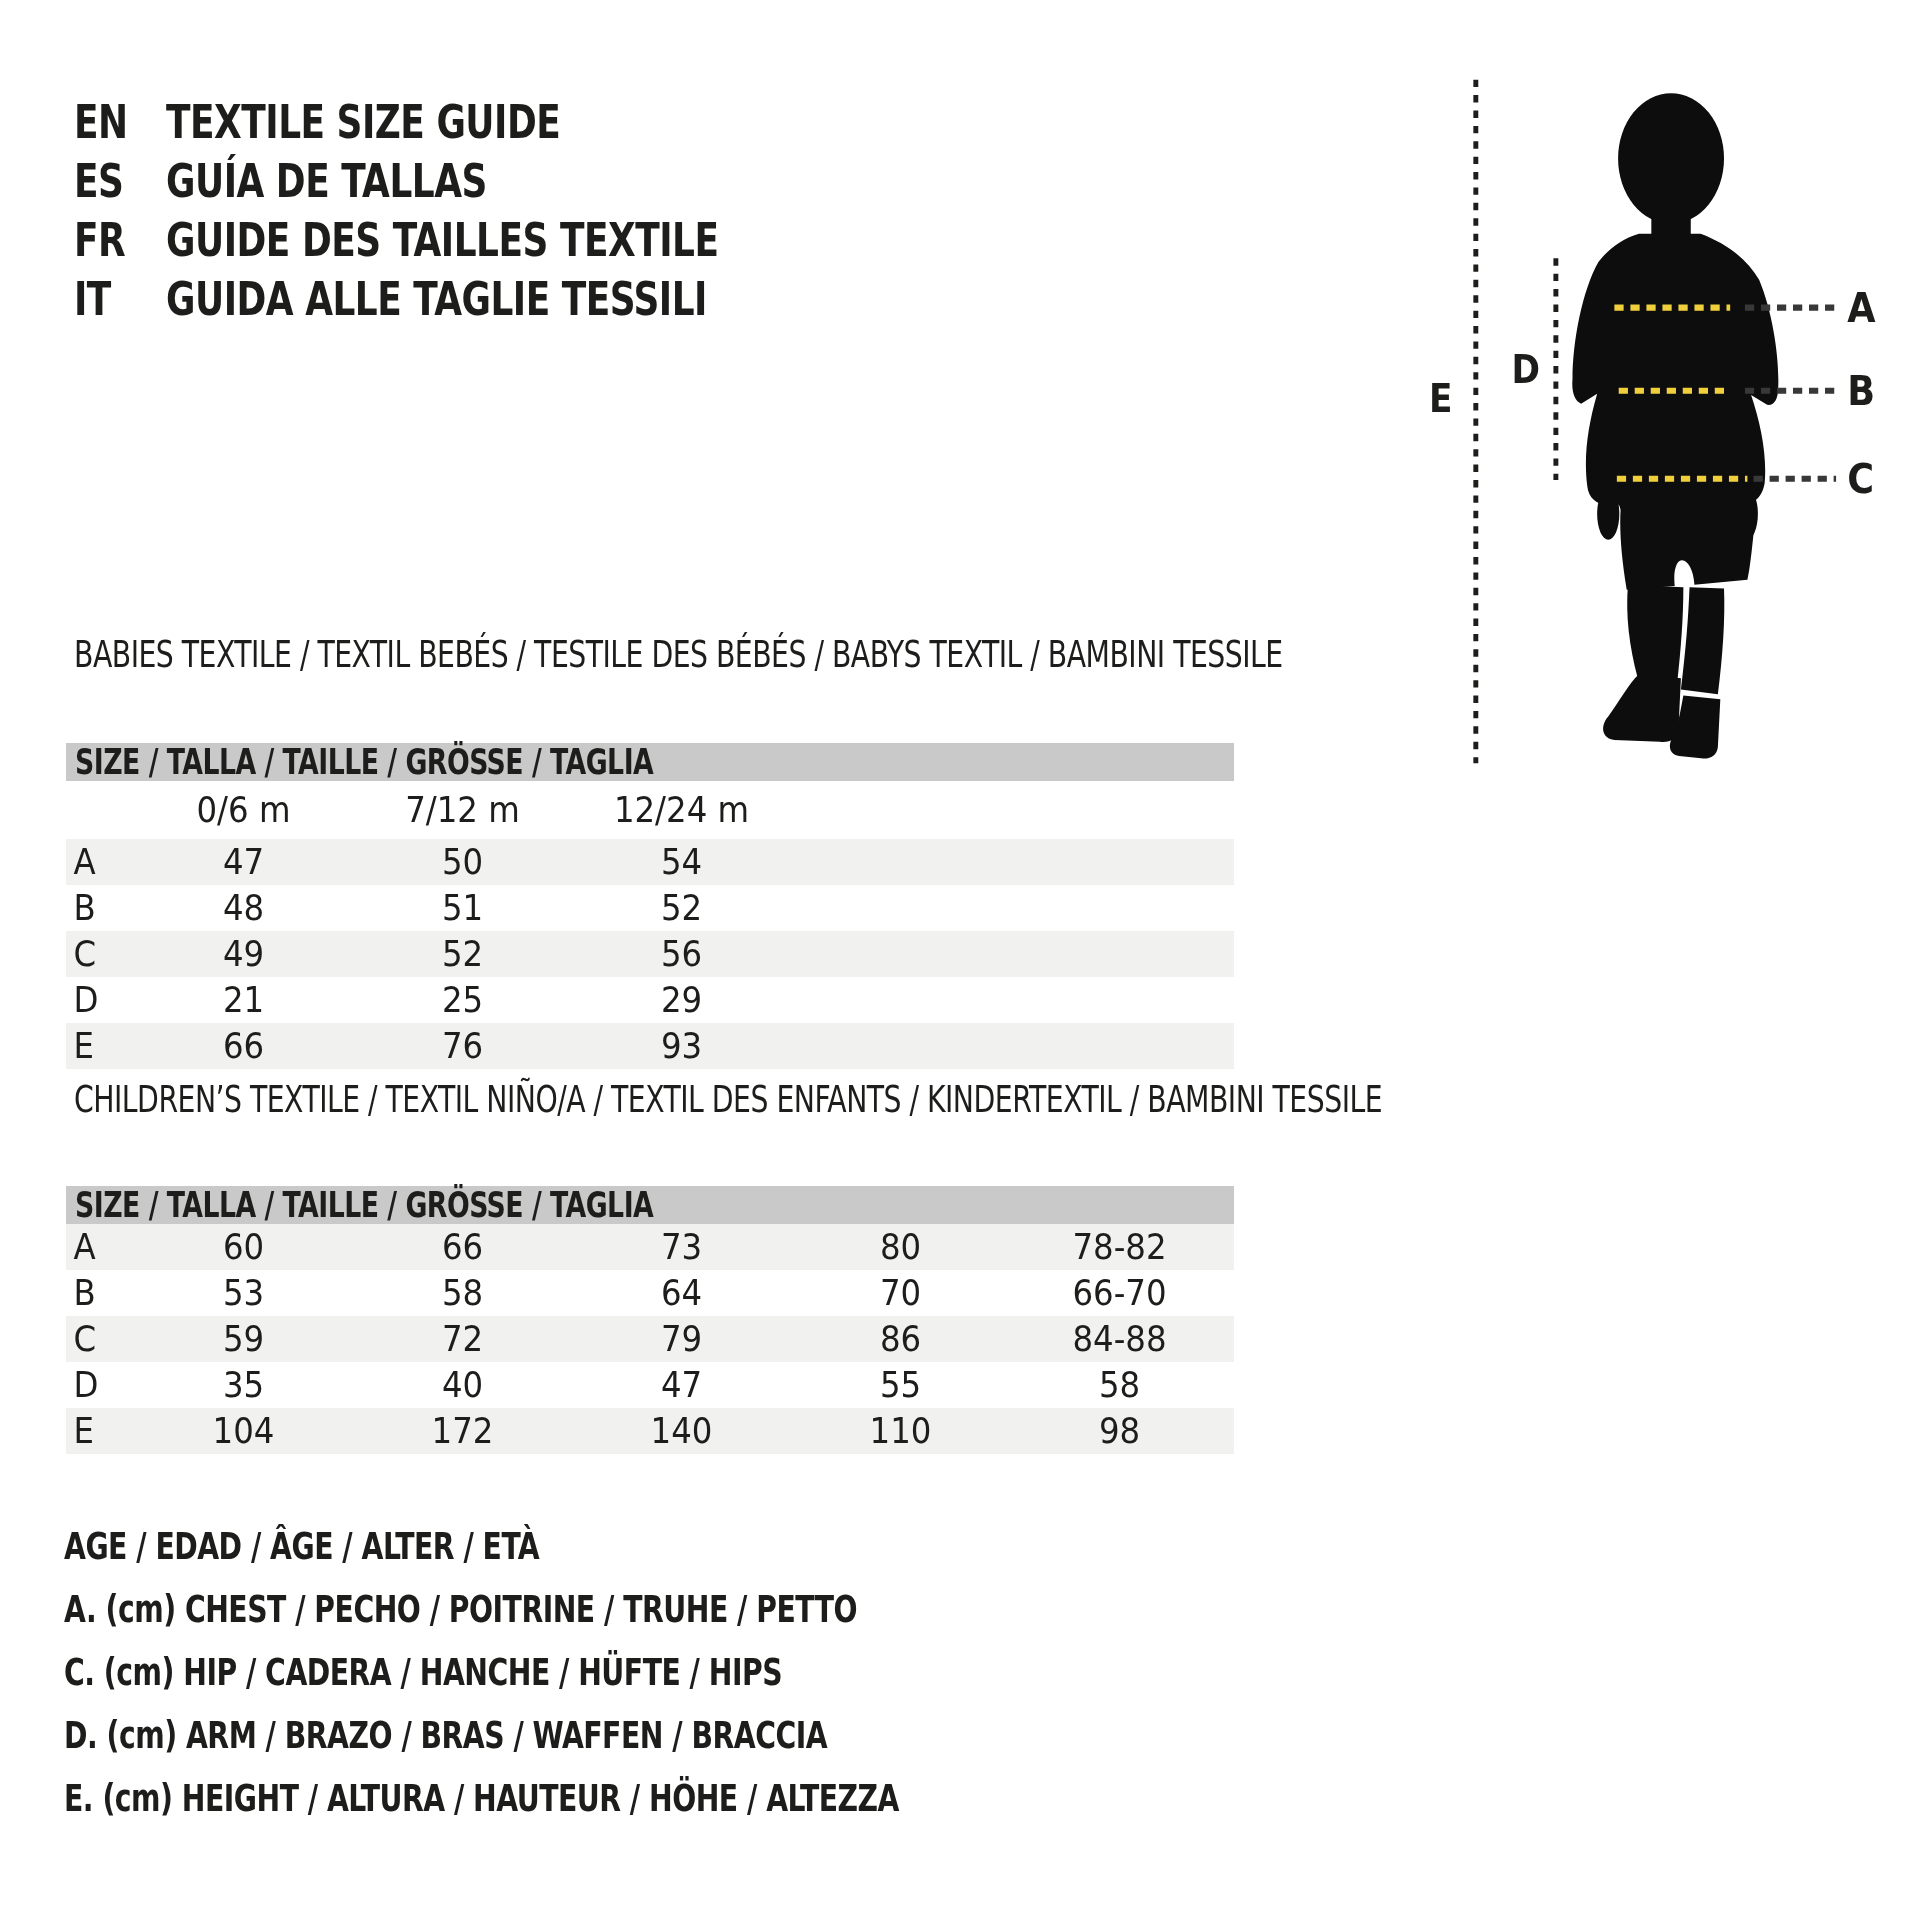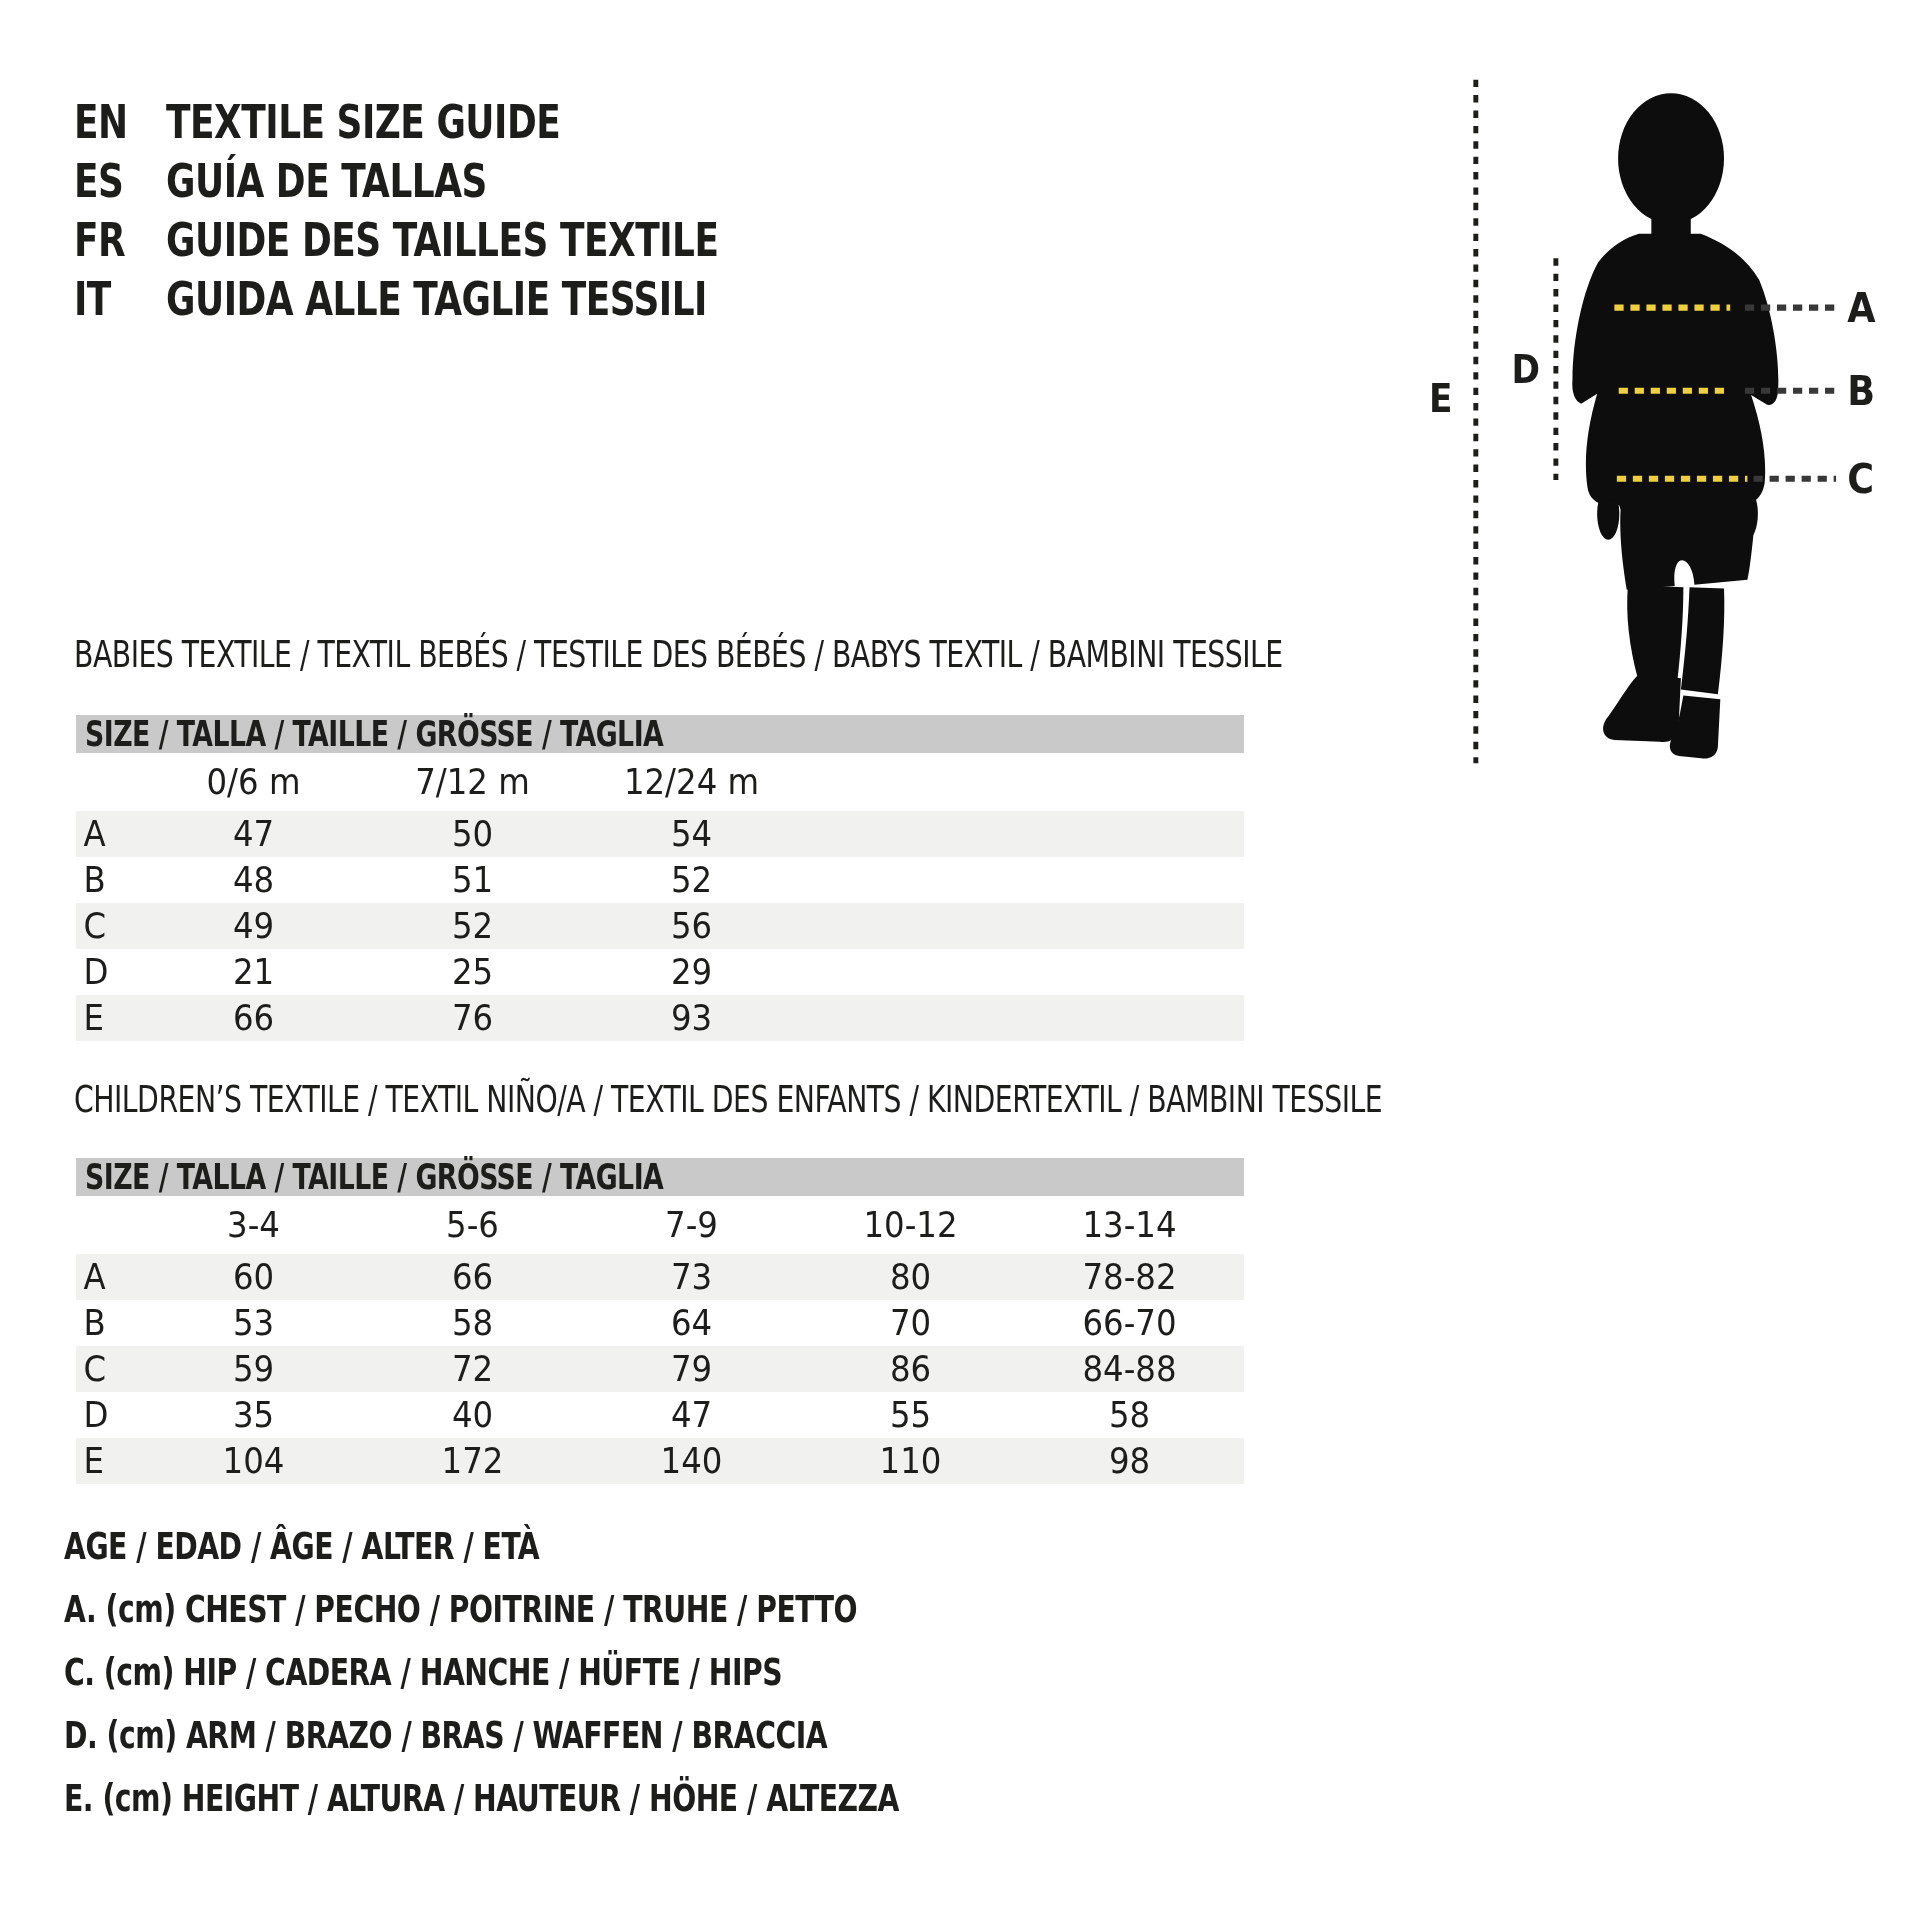--- a/index.html
+++ b/index.html
@@ -18,21 +18,21 @@
   .hrow .lang{width:92px;flex:0 0 92px;}
   .hrow .htitle{white-space:nowrap;}
 
   
   .section-heading{position:absolute;left:74px;height:39px;line-height:39px;
     font-size:37px;font-weight:400;letter-spacing:-0.6px;white-space:nowrap;}
   #babies-heading{top:635px;}
   #children-heading{top:1080px;}
 
   
-  .size-table{position:absolute;left:76px;width:1168px;}
+  .size-table{position:absolute;left:66px;width:1168px;margin-top:28px;}
   #babies-table{top:715px;}
   #children-table{top:1158px;}
   .band{height:38px;background:#c9c9c9;display:flex;align-items:center;
     padding-left:8.6px;font-size:35px;font-weight:700;letter-spacing:-0.6px;}
   .trow{display:grid;align-items:center;}
   .babies-grid{grid-template-columns:68px 219px 219px 219px 1fr;}
   .children-grid{grid-template-columns:68px 219px 219px 219px 219px 219px 1fr;}
   .trow.thead{height:58px;}
   .trow.drow{height:46px;}
   .trow .cell{font-size:36px;font-weight:400;text-align:center;line-height:1;}
@@ -196,29 +196,20 @@
 </div>
 
 <div class="section-heading" id="children-heading">
   <span class="cond">CHILDREN’S TEXTILE / TEXTIL NIÑO/A / TEXTIL DES ENFANTS / KINDERTEXTIL / BAMBINI TESSILE</span>
 </div>
 
 <div class="size-table" id="children-table">
   <div class="band">
     <span class="cond">SIZE / TALLA / TAILLE / GRÖSSE / TAGLIA</span>
   </div>
-  <div class="trow thead children-grid">
-    <div class="cell rl"></div>
-    <div class="cell">3-4</div>
-    <div class="cell">5-6</div>
-    <div class="cell">7-9</div>
-    <div class="cell">10-12</div>
-    <div class="cell">13-14</div>
-    <div class="cell"></div>
-  </div>
   <div class="trow drow children-grid stripe">
     <div class="cell rl">A</div>
     <div class="cell">60</div>
     <div class="cell">66</div>
     <div class="cell">73</div>
     <div class="cell">80</div>
     <div class="cell">78-82</div>
     <div class="cell"></div>
   </div>
   <div class="trow drow children-grid">

